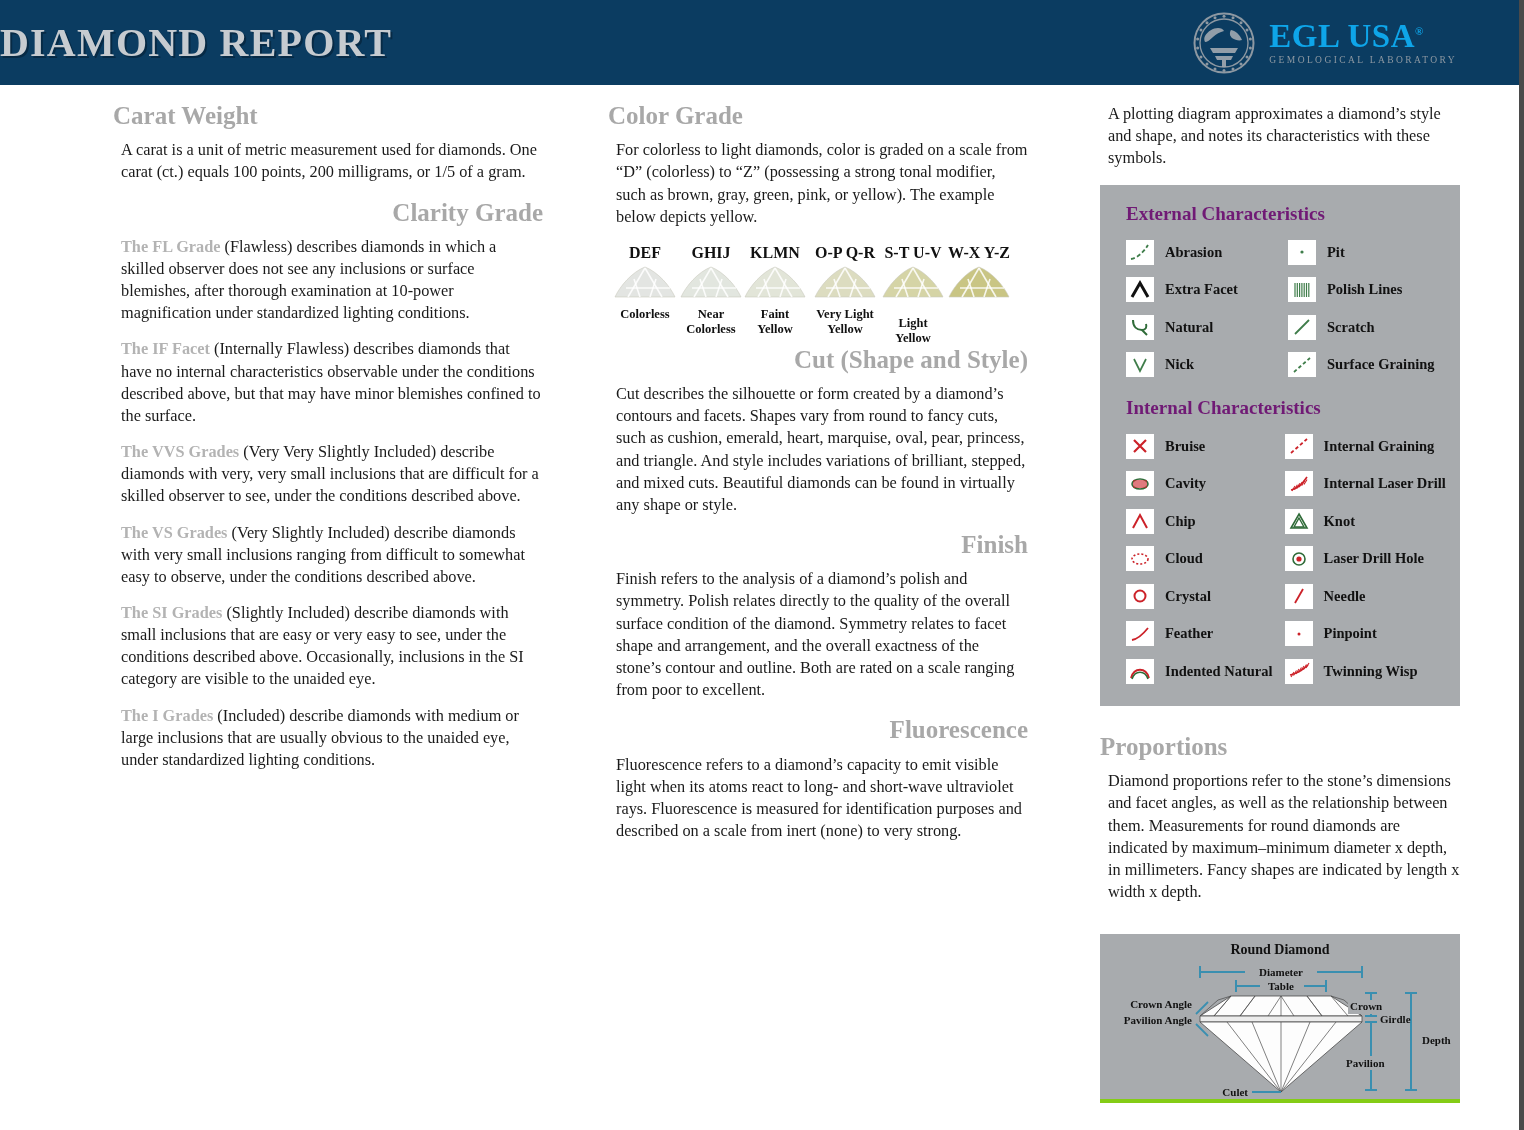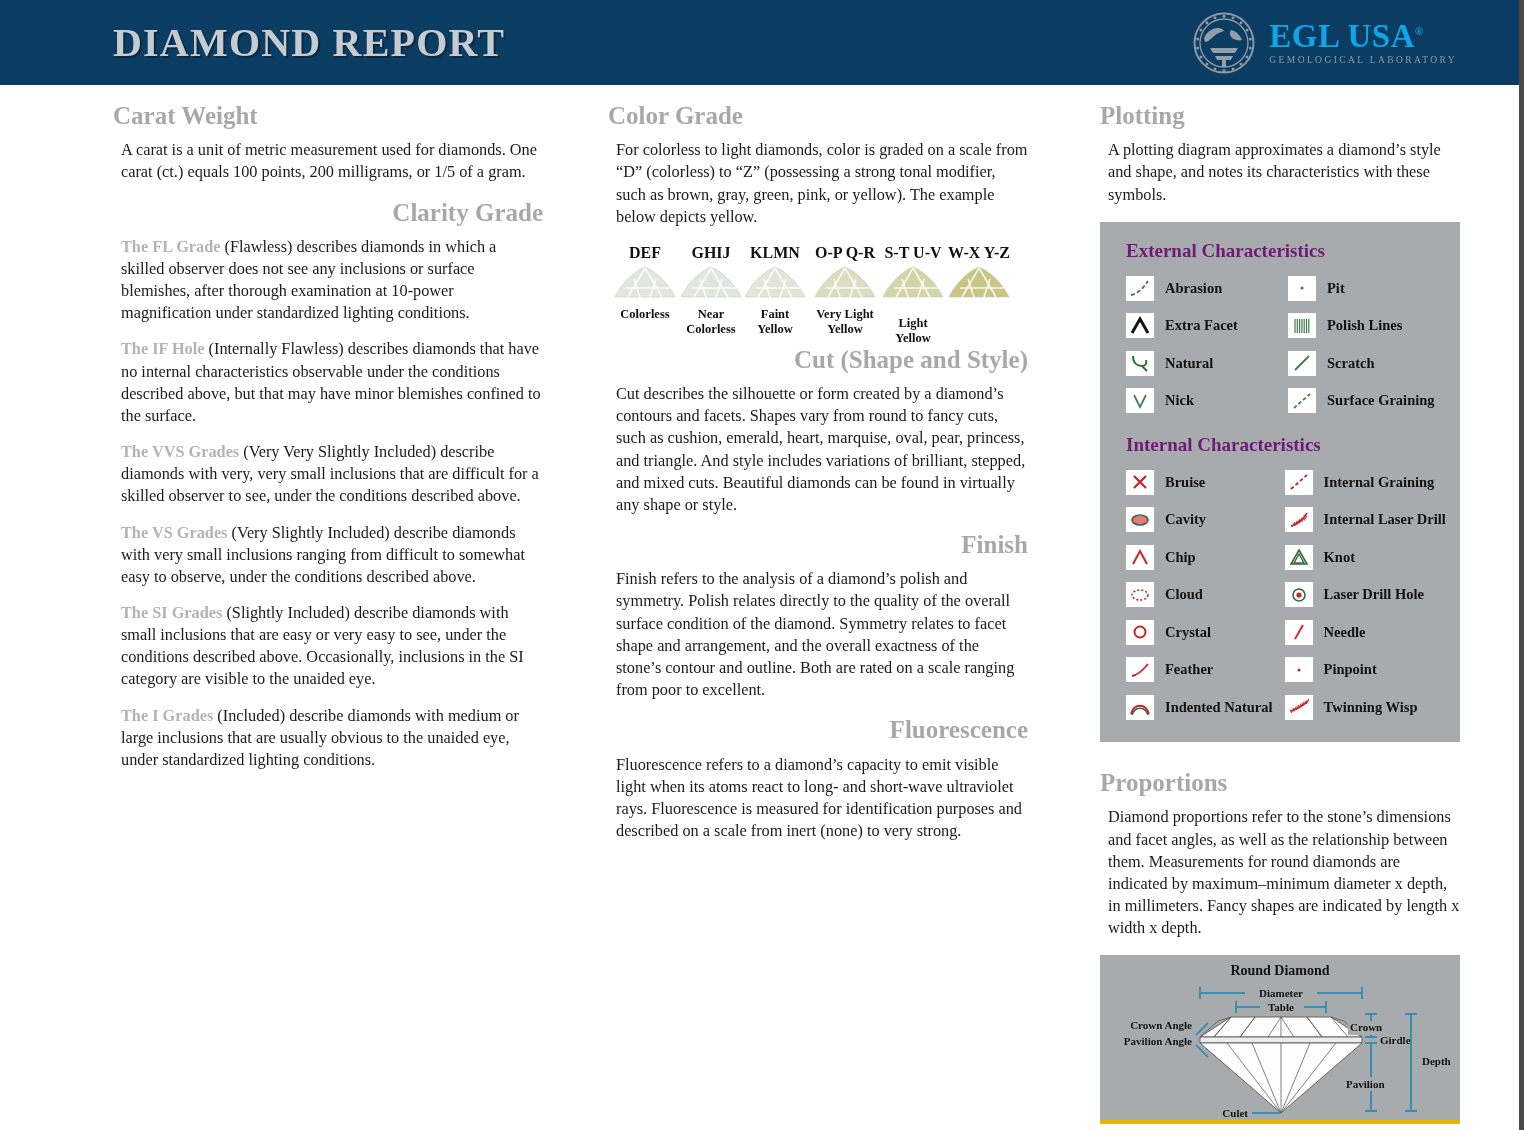--- a/index.html
+++ b/index.html
@@ -17,21 +17,20 @@
     box-sizing:border-box;
   }
 
   
   .hdr{
     position:absolute;left:0;top:0;width:1519px;height:85px;
     background:#0b3c61;
     display:flex;align-items:center;
   }
   .hdr-title{
-    margin-left:113px;
     font-family:"Liberation Serif", serif;
     font-weight:bold;
     font-size:40px;
     letter-spacing:1.2px;
     color:#c6cbd0;
     text-shadow:2px 2px 0 #072a45;
   }
   .logo-wrap{
     position:absolute;right:62px;top:50%;transform:translateY(-50%);
     display:flex;align-items:center;gap:14px;
@@ -97,21 +96,21 @@
   .ch-ico{
     width:28px;height:25px;background:#fff;flex:0 0 auto;
     display:flex;align-items:center;justify-content:center;
   }
   .ch-lbl{
     font-family:"Liberation Serif", serif;font-weight:bold;font-size:14.5px;
     color:#111;margin-left:11px;white-space:nowrap;
   }
 
   
-  .propbox{background:#eab308;margin-top:16px;}
+  .propbox{background:#84cc16;margin-top:31px;}
 </style>
 </head>
 <body>
 
 <div class="page">
 
   <div class="hdr">
     <div class="hdr-title">DIAMOND REPORT</div>
 
     <div class="logo-wrap">
@@ -153,21 +152,21 @@
     </div>
   </div>
 
   <div class="col" id="col1">
     <h2 class="sec">Carat Weight</h2>
     <p class="body">A carat is a unit of metric measurement used for diamonds. One carat (ct.) equals 100 points, 200 milligrams, or 1/5 of a gram.</p>
 
     <h2 class="sec sp">Clarity Grade</h2>
 
     <p class="body tight"><span class="gl">The FL Grade</span><span> (Flawless) describes diamonds in which a skilled observer does not see any inclusions or surface blemishes, after thorough examination at 10-power magnification under standardized lighting conditions.</span></p>
-    <p class="body tight"><span class="gl">The IF Hole</span><span> (Internally Flawless) describes diamonds that have no internal characteristics observable under the conditions described above, but that may have minor blemishes confined to the surface.</span></p>
+    <p class="body tight"><span class="gl">The IF Facet</span><span> (Internally Flawless) describes diamonds that have no internal characteristics observable under the conditions described above, but that may have minor blemishes confined to the surface.</span></p>
     <p class="body tight"><span class="gl">The VVS Grades</span><span> (Very Very Slightly Included) describe diamonds with very, very small inclusions that are difficult for a skilled observer to see, under the conditions described above.</span></p>
     <p class="body tight"><span class="gl">The VS Grades</span><span> (Very Slightly Included) describe diamonds with very small inclusions ranging from difficult to somewhat easy to observe, under the conditions described above.</span></p>
     <p class="body tight"><span class="gl">The SI Grades</span><span> (Slightly Included) describe diamonds with small inclusions that are easy or very easy to see, under the conditions described above. Occasionally, inclusions in the SI category are visible to the unaided eye.</span></p>
     <p class="body tight"><span class="gl">The I Grades</span><span> (Included) describe diamonds with medium or large inclusions that are usually obvious to the unaided eye, under standardized lighting conditions.</span></p>
   </div>
 
   <div class="col" id="col2">
     <h2 class="sec">Color Grade</h2>
     <p class="body">For colorless to light diamonds, color is graded on a scale from “D” (colorless) to “Z” (possessing a strong tonal modifier, such as brown, gray, green, pink, or yellow). The example below depicts yellow.</p>
 
@@ -253,21 +252,20 @@
     <p class="body">Cut describes the silhouette or form created by a diamond’s contours and facets. Shapes vary from round to fancy cuts, such as cushion, emerald, heart, marquise, oval, pear, princess, and triangle. And style includes variations of brilliant, stepped, and mixed cuts. Beautiful diamonds can be found in virtually any shape or style.</p>
 
     <h2 class="sec sp">Finish</h2>
     <p class="body">Finish refers to the analysis of a diamond’s polish and symmetry. Polish relates directly to the quality of the overall surface condition of the diamond. Symmetry relates to facet shape and arrangement, and the overall exactness of the stone’s contour and outline. Both are rated on a scale ranging from poor to excellent.</p>
 
     <h2 class="sec sp">Fluorescence</h2>
     <p class="body">Fluorescence refers to a diamond’s capacity to emit visible light when its atoms react to long- and short-wave ultraviolet rays. Fluorescence is measured for identification purposes and described on a scale from inert (none) to very strong.</p>
   </div>
 
   <div class="col" id="col3">
-    <h2 class="sec">Plotting</h2>
     <p class="body">A plotting diagram approximates a diamond’s style and shape, and notes its characteristics with these symbols.</p>
 
     <div class="gbox">
       <h3 class="gh">External Characteristics</h3>
       <div class="grid2" id="ext-grid">
           <div class="ch-row">
             <div class="ch-ico">
               <svg viewBox="0 0 24 22" width="24" height="22">
                 <path d="M3 18 C9 17 15 12 20 4" stroke="#3f7d4a" stroke-width="1.8" fill="none" stroke-dasharray="4 2.5"></path>
               </svg>

